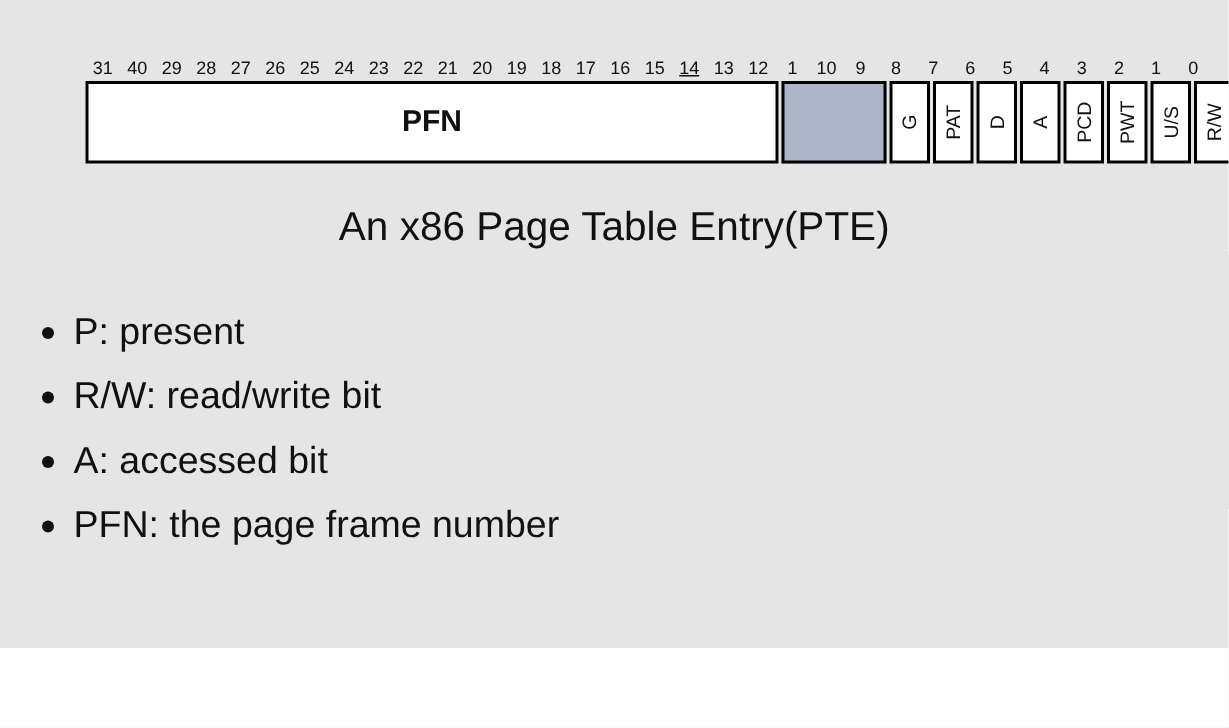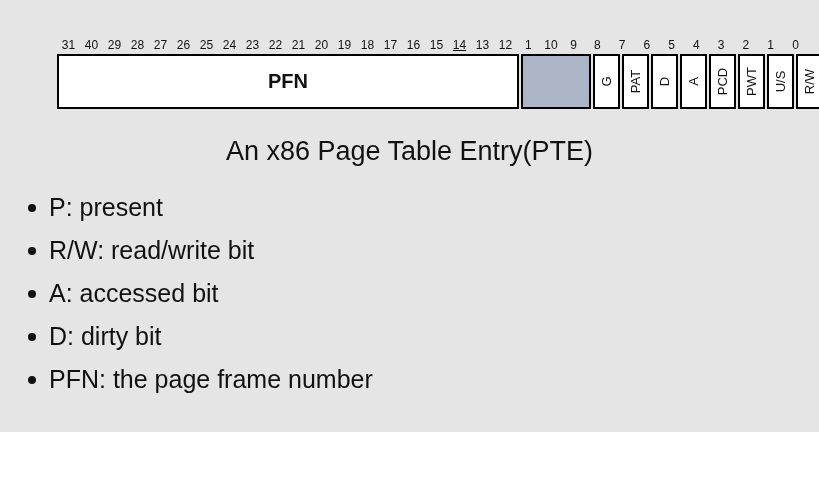--- a/index.html
+++ b/index.html
@@ -73,21 +73,21 @@
     width: 819px;
     text-align: center;
     font-size: 27px;
     color: #111111;
   }
 
   
   .bullets {
     position: absolute;
     left: 0;
-    top: 186px;
+    top: 200px;
     margin: 0;
     padding: 0;
     list-style: none;
   }
   .bullet-item {
     display: flex;
     align-items: center;
     height: 43px;
     padding-left: 28px;
     font-size: 25px;
@@ -184,21 +184,17 @@
       <li class="bullet-item">
         <span class="bullet-dot"></span>
         <span>R/W: read/write bit</span>
       </li>
       <li class="bullet-item">
         <span class="bullet-dot"></span>
         <span>A: accessed bit</span>
       </li>
       <li class="bullet-item">
         <span class="bullet-dot"></span>
-        <span>D: dirty bit</span>
-      </li>
-      <li class="bullet-item">
-        <span class="bullet-dot"></span>
         <span>PFN: the page frame number</span>
       </li>
     </ul>
 
 </div>
 
 </body></html>

